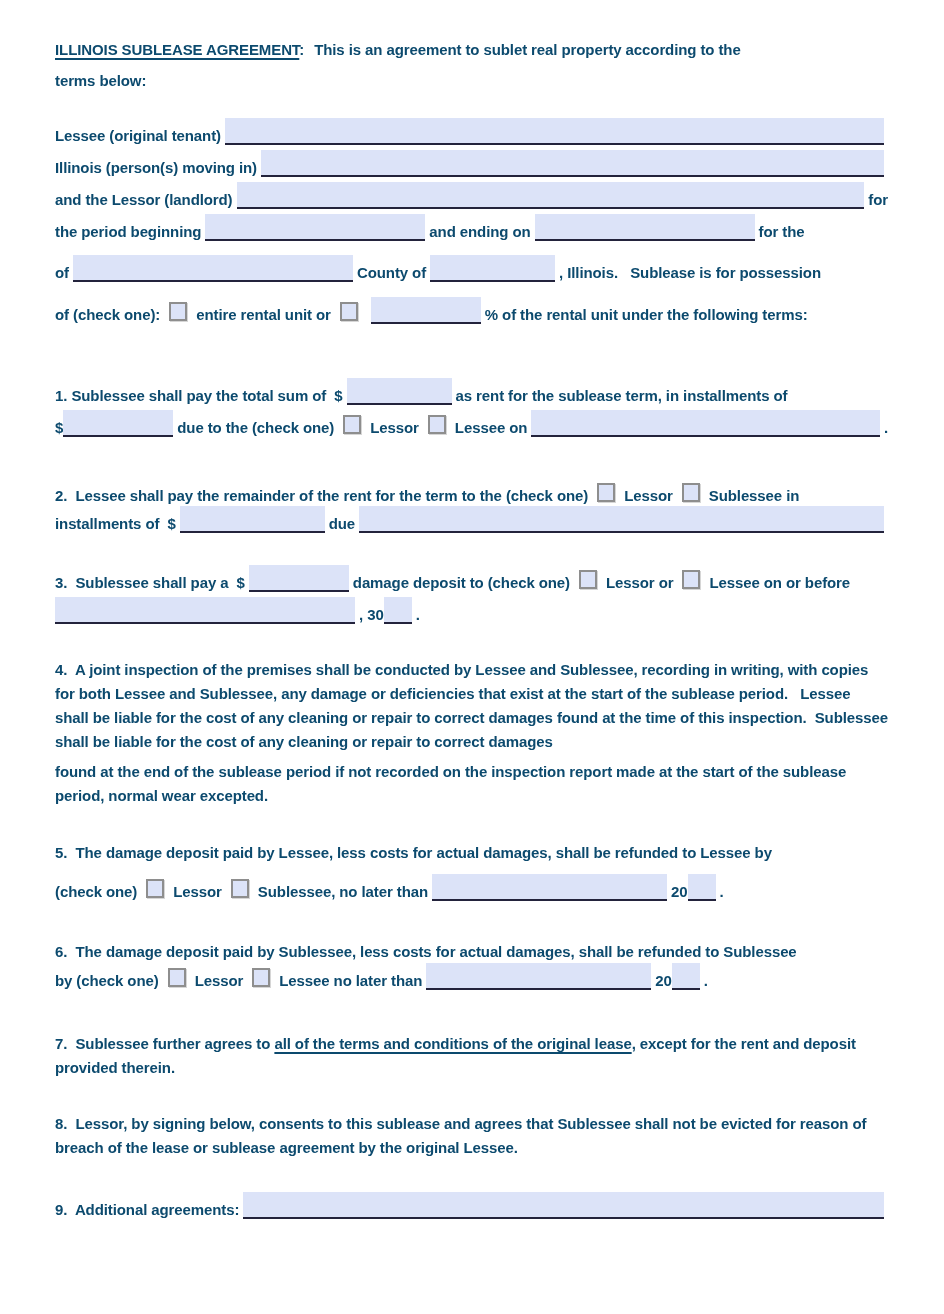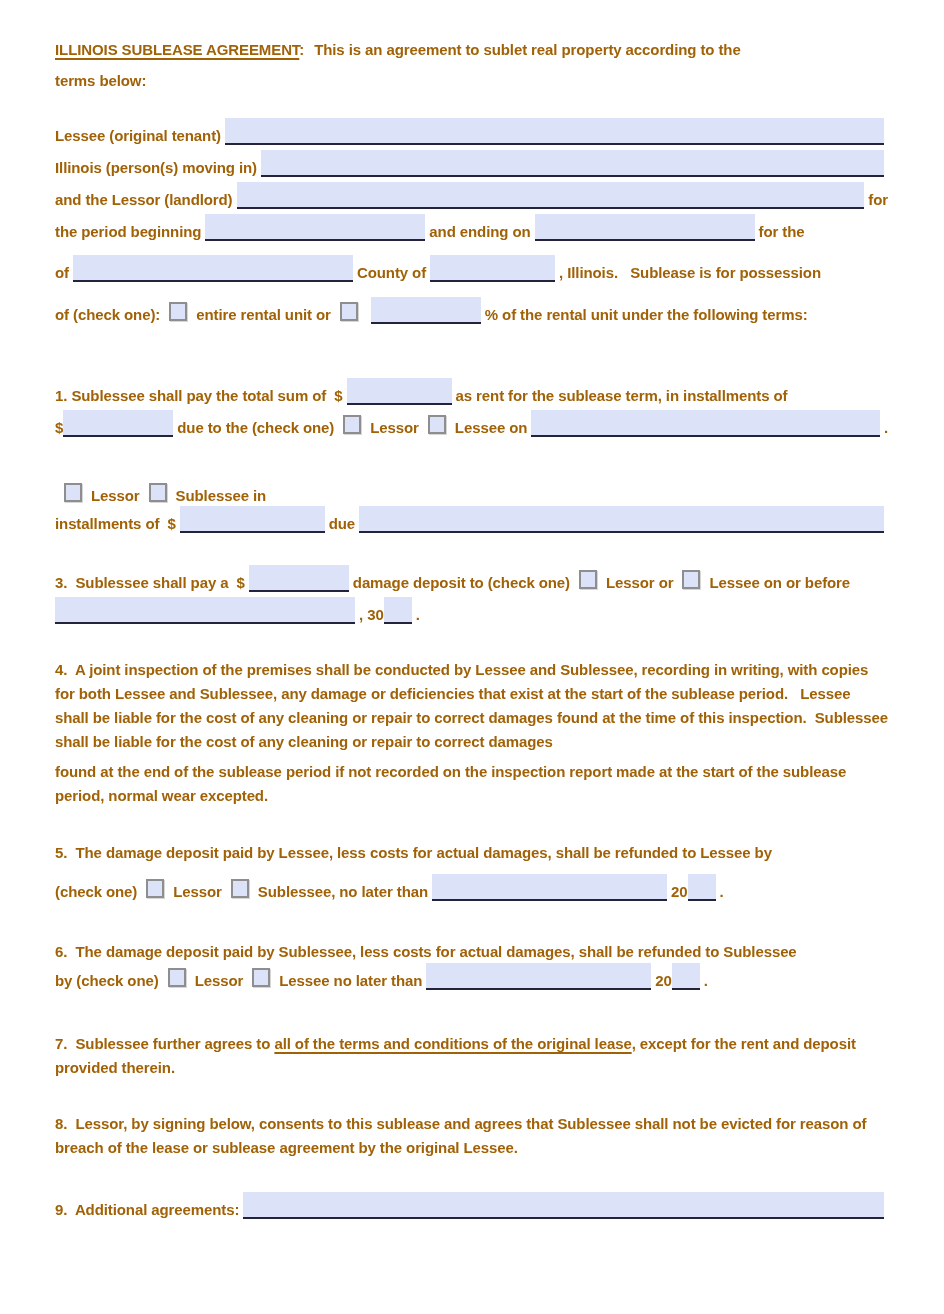--- a/index.html
+++ b/index.html
@@ -7,21 +7,21 @@
     position: relative;
     width: 944px;
     height: 1314px;
     box-sizing: border-box;
     background: #ffffff;
     padding: 34px 56px 0 55px;
     font-family: "Liberation Sans", sans-serif;
     font-weight: 700;
     font-size: 15px;
     letter-spacing: -0.1px;
-    color: #a16207;
+    color: #0c4a6e;
     overflow: hidden;
   }
   .para { margin: 0; line-height: 24px; white-space: pre-wrap; }
   .heading { line-height: 31px; }
   .row { display: flex; align-items: flex-end; }
   .lbl { white-space: pre; padding-bottom: 1px; }
   .blank {
     display: inline-block;
     background: #dce3f8;
     border-bottom: 2px solid #23233c;
@@ -119,20 +119,21 @@
     <span class="lbl">due to the (check one)</span>
     <span class="cb"></span>
     <span class="lbl">Lessor</span>
     <span class="cb"></span>
     <span class="lbl">Lessee on</span>
     <span class="blank fill"></span>
     <span class="lbl">.</span>
   </div>
 
   <div class="row mt46">
+    <span class="lbl">2.  Lessee shall pay the remainder of the rent for the term to the (check one)</span>
     <span class="cb"></span>
     <span class="lbl">Lessor</span>
     <span class="cb"></span>
     <span class="lbl">Sublessee in</span>
   </div>
   <div class="row mt1">
     <span class="lbl">installments of  $</span>
     <span class="blank w145"></span>
     <span class="lbl">due</span>
     <span class="blank fill"></span>

